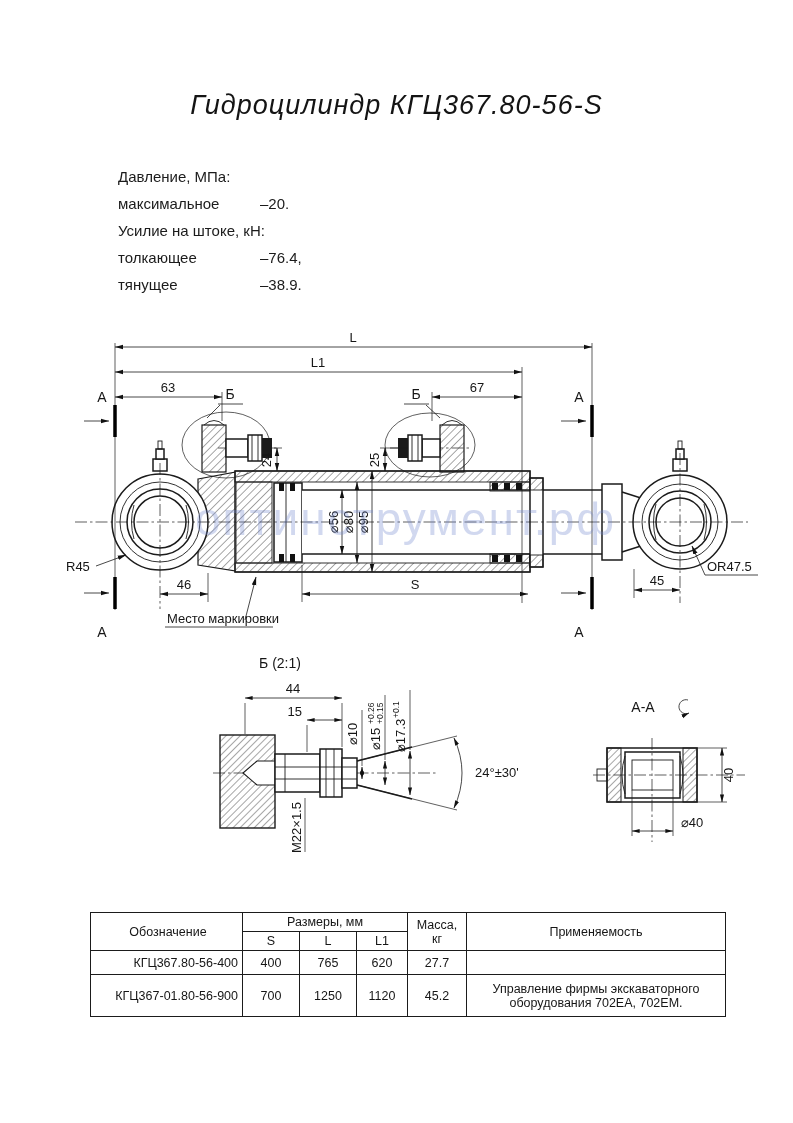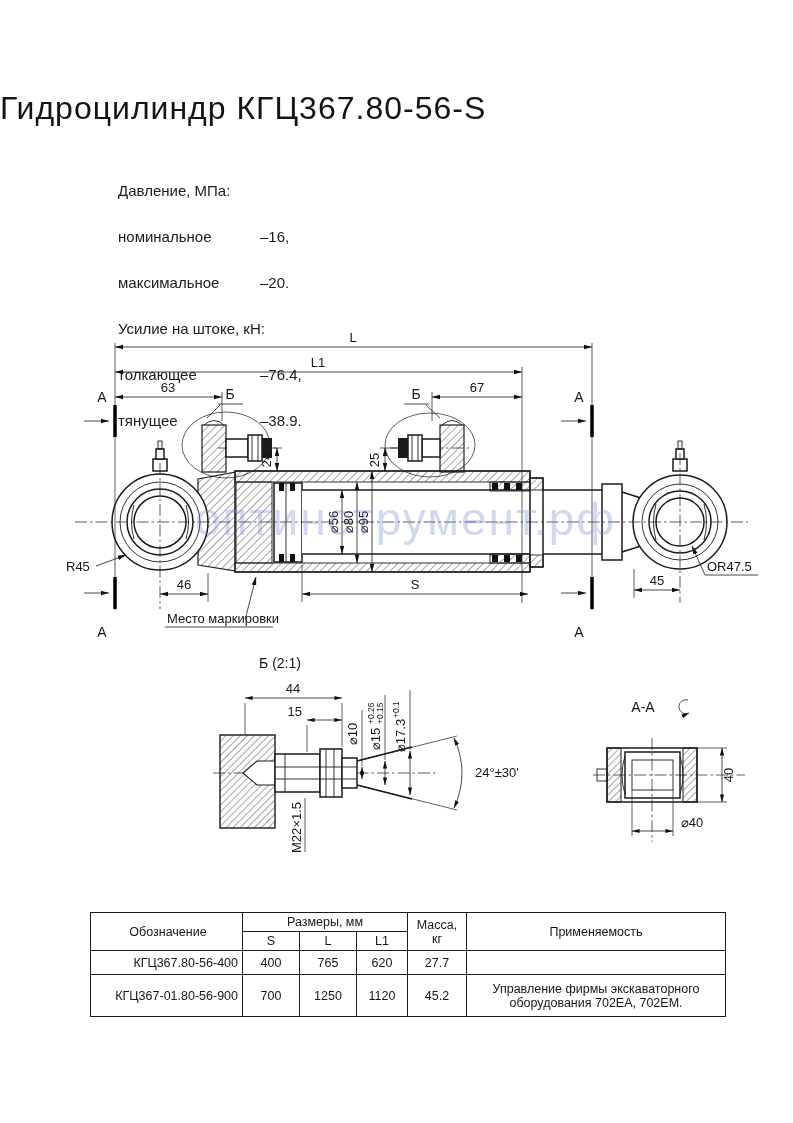--- a/index.html
+++ b/index.html
@@ -1,22 +1,22 @@
 <!DOCTYPE html>
 <html><head>
 <meta charset="utf-8">
 <style>
   html,body{margin:0;padding:0;background:#e8e8e8;}
   #page{position:relative;width:793px;height:1123px;background:#ffffff;margin:0 auto;overflow:hidden;
         font-family:"Liberation Sans",sans-serif;color:#1b1b1b;}
-  #title{position:absolute;top:90px;left:0;width:100%;text-align:left;
-         font-size:32px;letter-spacing:1px;color:#141414;}
+  #title{position:absolute;top:90px;left:0;width:100%;text-align:center;
+         font-size:27px;letter-spacing:1px;color:#141414;font-style:italic;}
   
   #specs{position:absolute;left:118px;top:163px;width:250px;font-size:15px;}
-  #specs .row{display:flex;height:27px;margin-top:19px;}
+  #specs .row{display:flex;height:27px;align-items:center;}
   #specs .lab{width:142px;flex:none;}
   #notes{position:absolute;left:395px;top:163px;width:380px;font-size:15px;line-height:27px;white-space:nowrap;}
   
   svg{position:absolute;overflow:visible;}
   .ol{fill:none;stroke:#1b1b1b;stroke-width:1.5;}
   .olw{fill:#ffffff;stroke:#1b1b1b;stroke-width:1.5;}
   .ol2{fill:none;stroke:#1b1b1b;stroke-width:0.9;}
   .dim{fill:none;stroke:#1b1b1b;stroke-width:0.8;}
   .ext{fill:none;stroke:#1b1b1b;stroke-width:0.7;}
   .cl{fill:none;stroke:#1b1b1b;stroke-width:0.7;stroke-dasharray:12 3 2.5 3;}
@@ -38,24 +38,20 @@
 </head>
 <body>
 
 <div id="page">
 
   <div id="title">Гидроцилиндр КГЦ367.80-56-S</div>
 
   <div id="specs">
     <div class="row">
       <span>Давление, МПа:</span>
-      </div>
-    <div class="row">
-      <span class="lab">номинальное</span>
-      <span>–16,</span>
       </div>
     <div class="row">
       <span class="lab">максимальное</span>
       <span>–20.</span>
       </div>
     <div class="row">
       <span>Усилие на штоке, кН:</span>
       </div>
     <div class="row">
       <span class="lab">толкающее</span>

